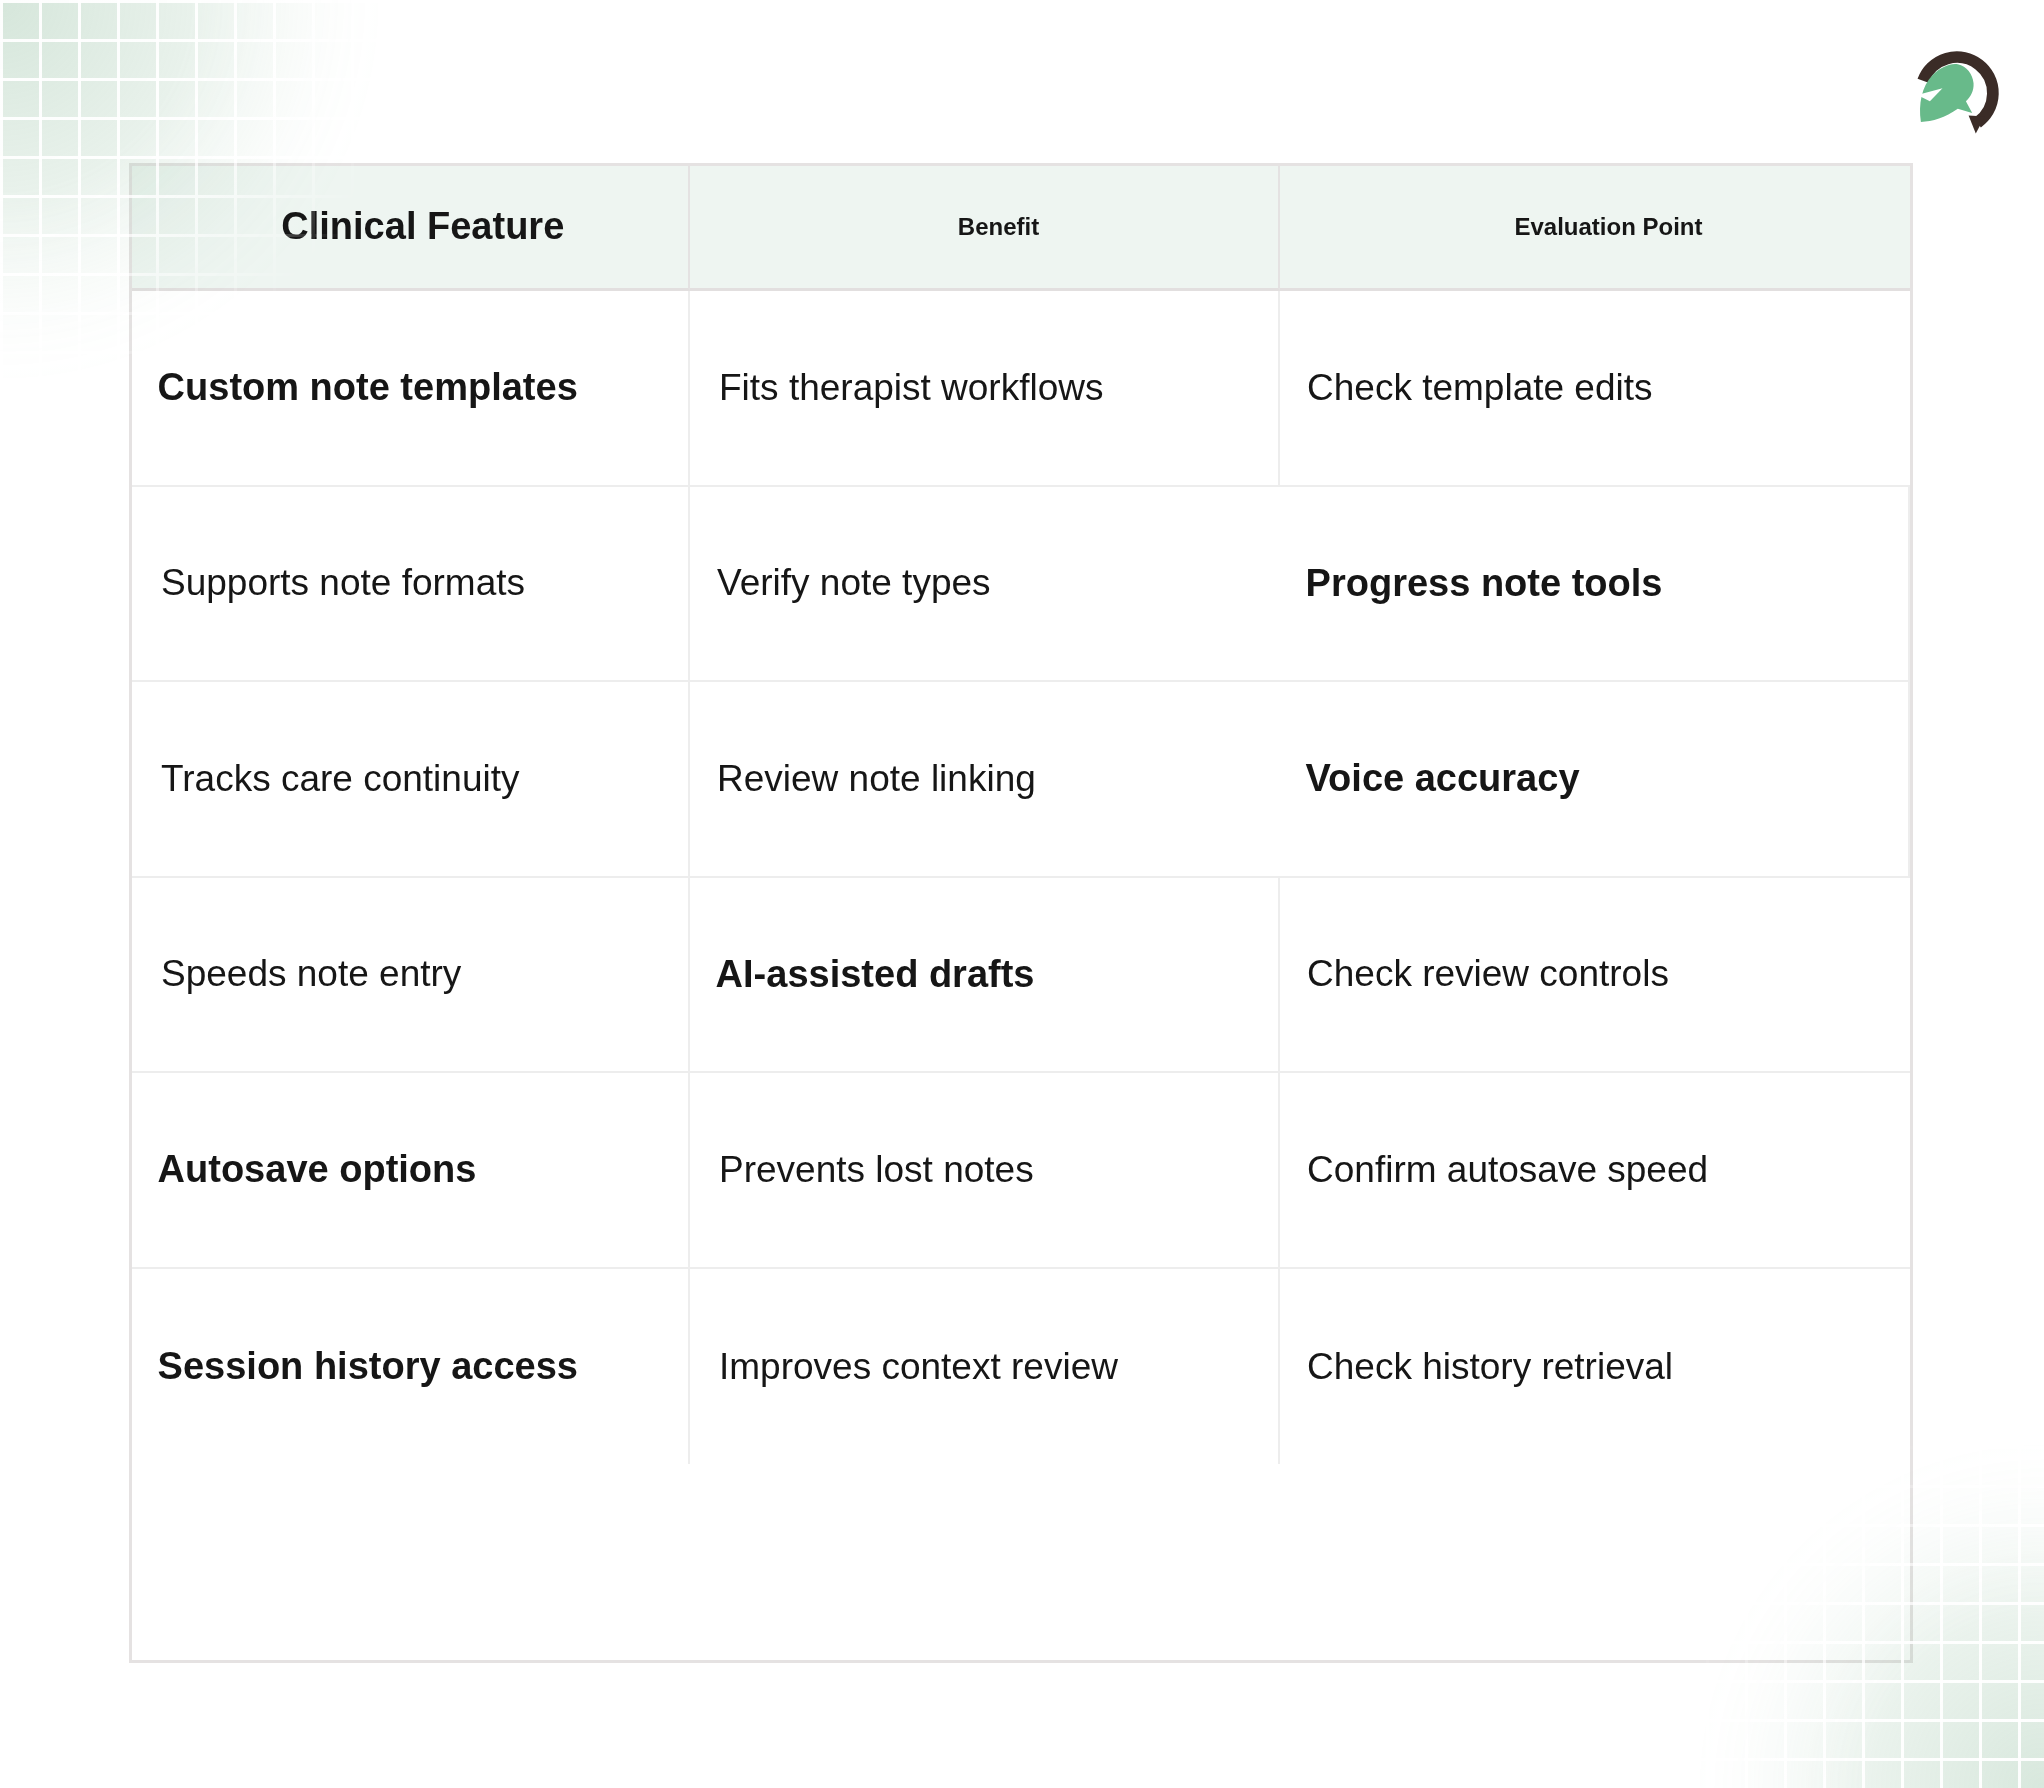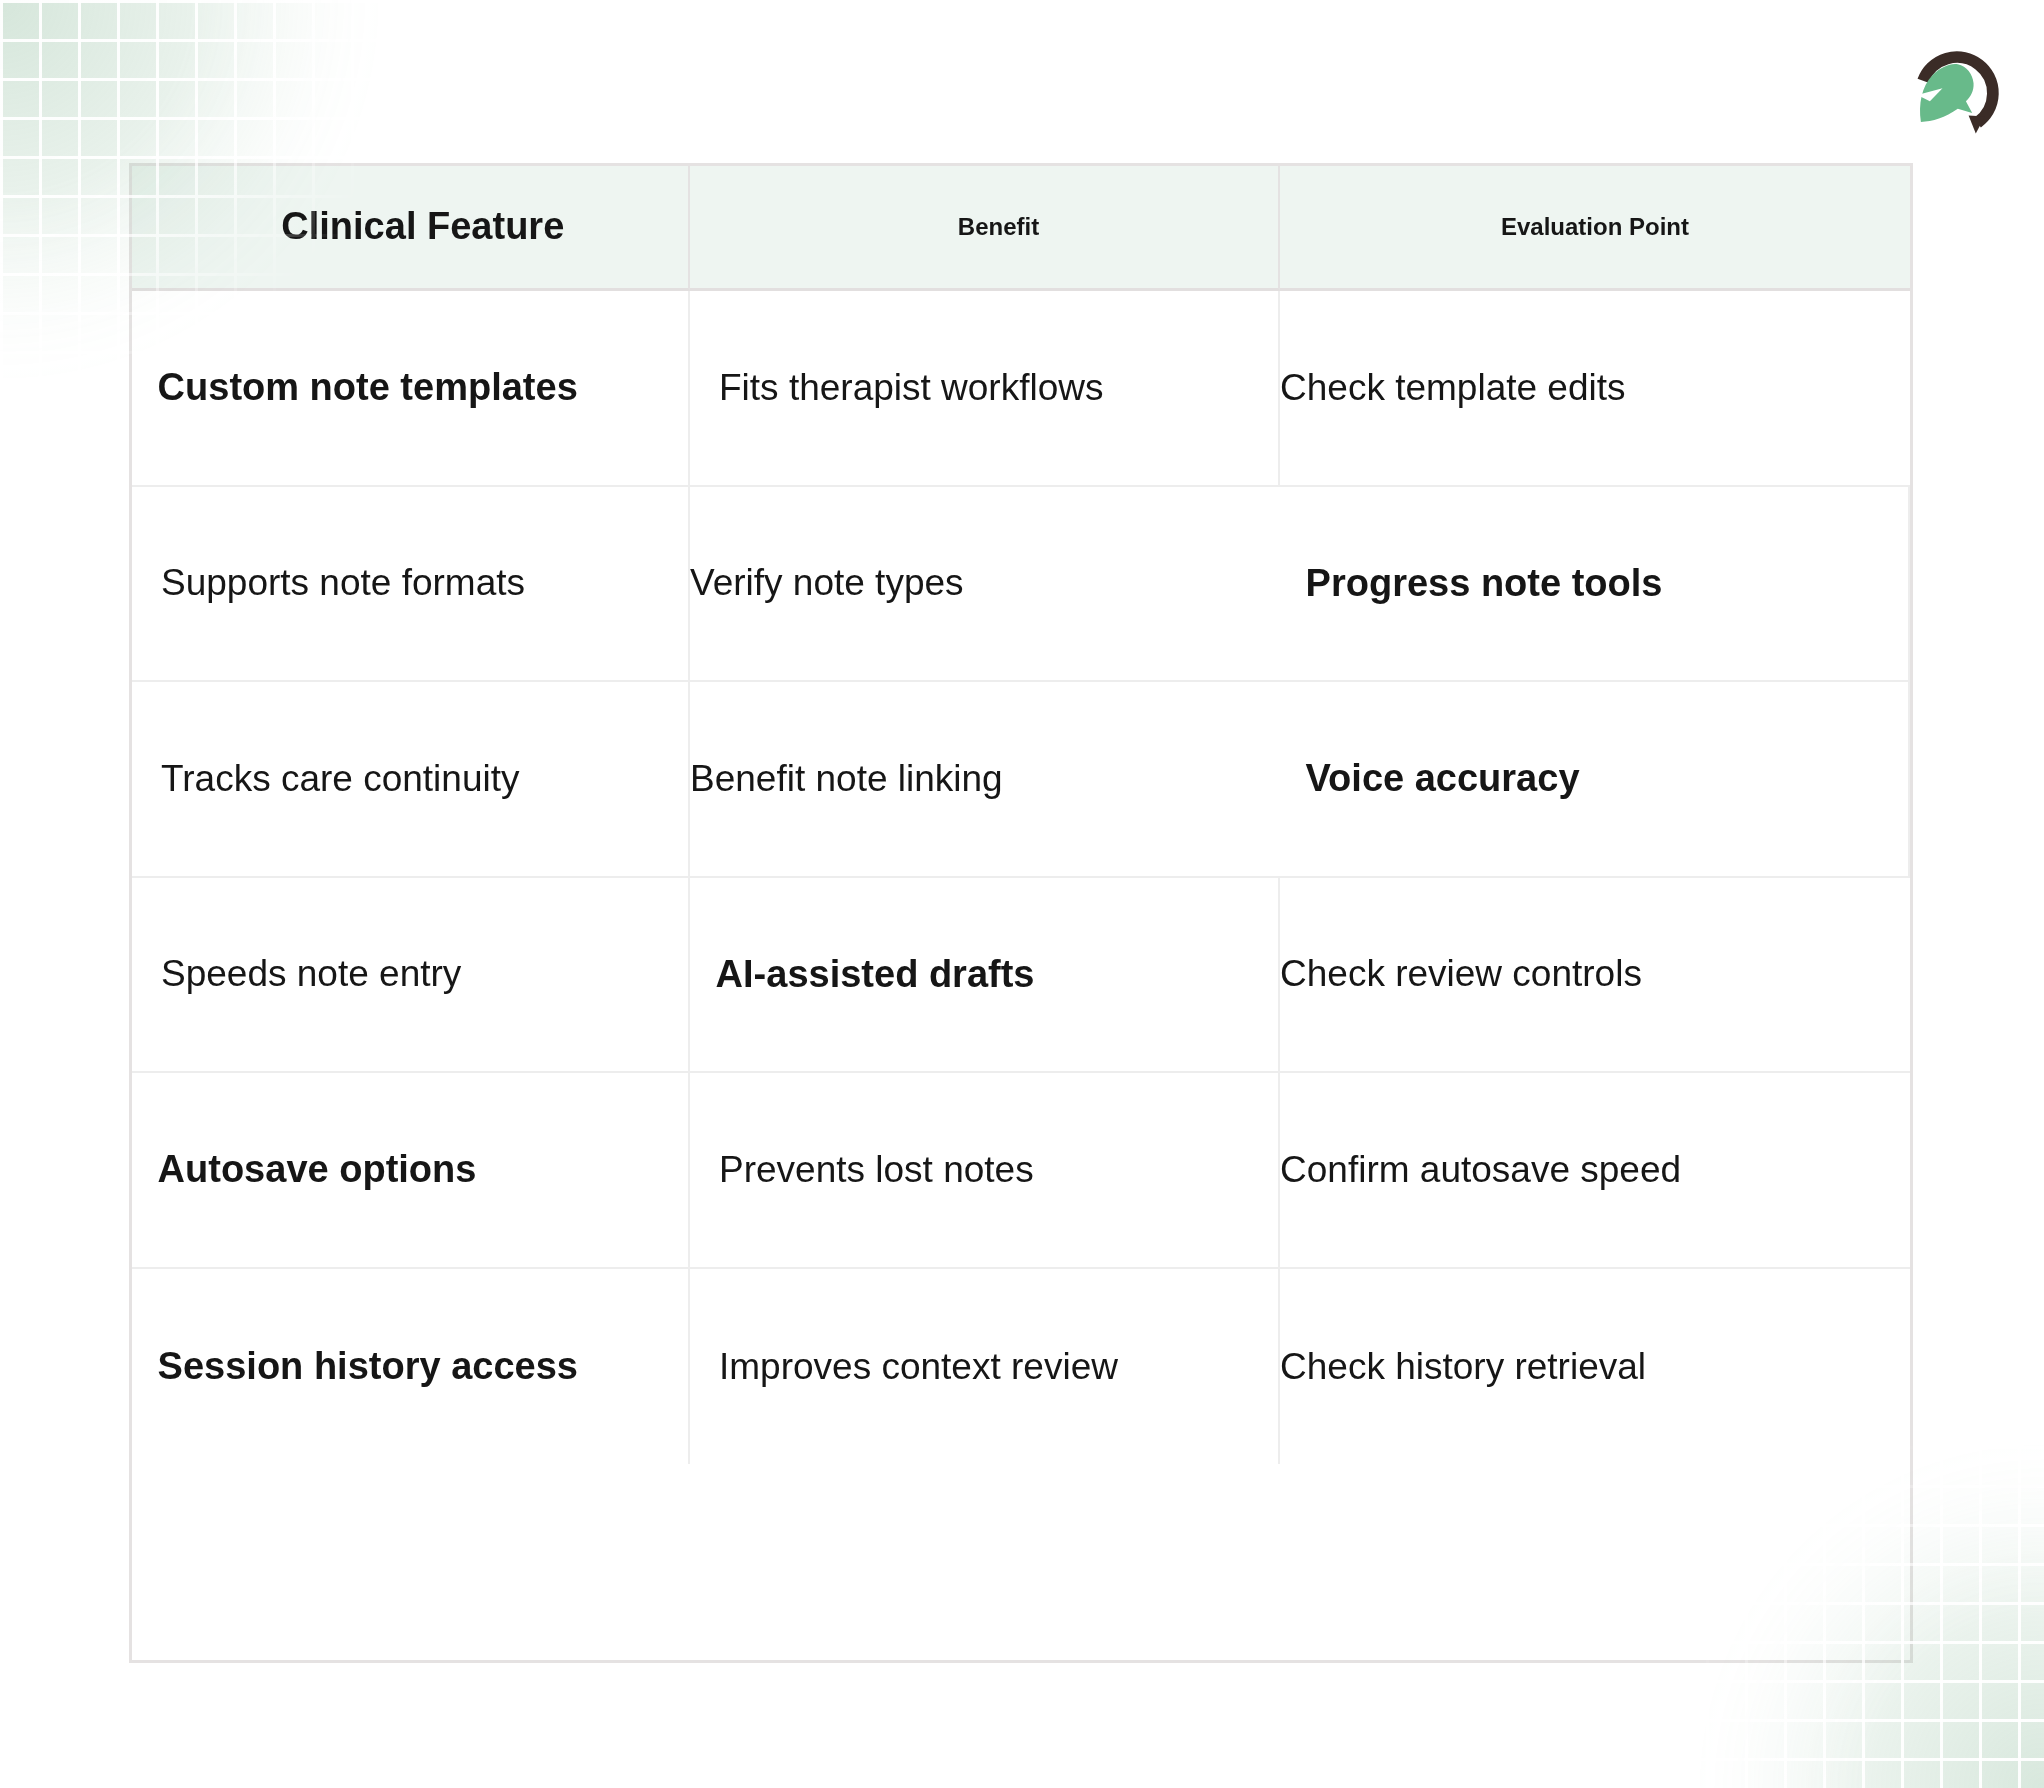--- a/index.html
+++ b/index.html
@@ -62,21 +62,21 @@
     display:flex;
     align-items:center;
     font-size:37px;
     line-height:1.25;
     color:#161616;
     background:#ffffff;
     border-bottom:2.6px solid #ededed;
   }
   .cell.c1 { padding-left:25.6px; font-weight:bold; font-size:38px; border-right:2.6px solid #ededed; }
   .cell.c2 { padding-left:29px; border-right:2.6px solid #ededed; }
-  .cell.c3 { }
+  .cell.c3 { padding-left:27px; }
   .cell.last-row { border-bottom:none; }
 
   .th {
     background:#eef5f1;
     justify-content:center;
     padding-left:0;
     font-weight:bold;
     font-size:24px;
     border-bottom:3.4px solid #e2dfdf;
   }
@@ -116,21 +116,21 @@
 
   <div class="cell c1">Custom note templates</div>
   <div class="cell c2">Fits therapist workflows</div>
   <div class="cell c3">Check template edits</div>
 
   <div class="cell c2">Supports note formats</div>
   <div class="cell c3">Verify note types</div>
 
   <div class="cell c1">Progress note tools</div>
   <div class="cell c2">Tracks care continuity</div>
-  <div class="cell c3">Benefit note linking</div>
+  <div class="cell c3">Review note linking</div>
 
   <div class="cell c1">Voice accuracy</div>
   <div class="cell c2">Speeds note entry</div>
 
   <div class="cell c1">AI-assisted drafts</div>
   <div class="cell c3">Check review controls</div>
 
   <div class="cell c1">Autosave options</div>
   <div class="cell c2">Prevents lost notes</div>
   <div class="cell c3">Confirm autosave speed</div>

